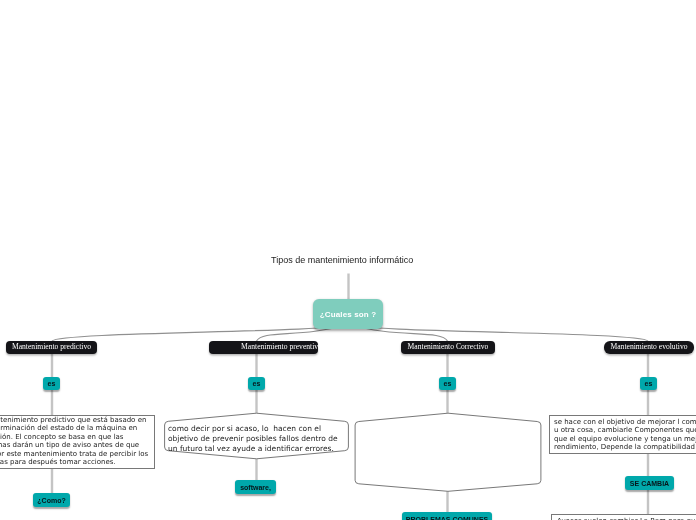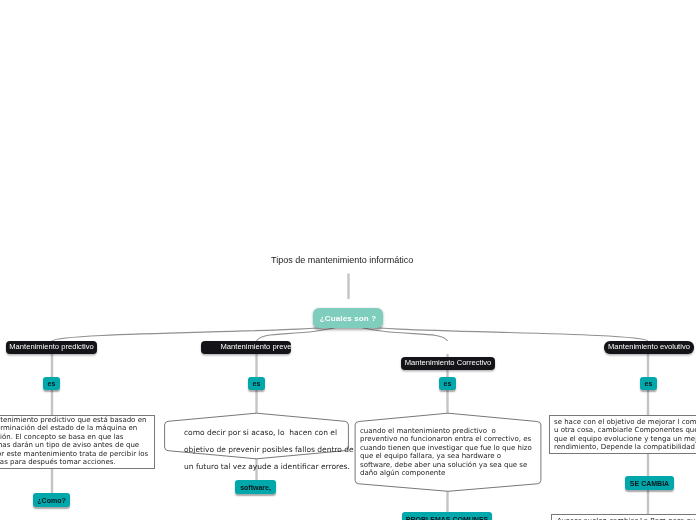--- a/index.html
+++ b/index.html
@@ -8,21 +8,21 @@
        -webkit-font-smoothing:antialiased;}
   #canvas{position:relative;width:696px;height:520px;background:#fff;overflow:hidden;
           will-change:transform;}
   #edges{position:absolute;left:0;top:0;width:696px;height:520px;pointer-events:none;}
   .node{position:absolute;box-sizing:border-box;}
 
   .title{position:absolute;font-family:"Liberation Sans",sans-serif;font-weight:normal;
          font-size:9px;color:#232323;white-space:nowrap;}
 
   .dark{background:#141418;color:#ffffff;border-radius:4px;
-        font-family:Liberation Sans, sans-serif;font-size:7.6px;font-weight:normal;
+        font-family:Liberation Serif, serif;font-size:7.6px;font-weight:normal;
         display:flex;align-items:center;justify-content:center;white-space:nowrap;
         padding-bottom:2px;
         box-shadow:0 1.5px 2px rgba(0,0,0,.30);}
 
   .mint{background:#7fcdbd;color:#ffffff;border-radius:6px;
         font-family:"Liberation Sans",sans-serif;font-weight:bold;font-size:8px;
         display:flex;align-items:center;justify-content:center;white-space:nowrap;
         box-shadow:0 1.5px 2.5px rgba(0,0,0,.35);letter-spacing:0.15px;}
 
   .teal{background:#00a8ab;color:#06161b;border-radius:3px;
@@ -61,56 +61,50 @@
     <g fill="none" stroke="#909090" stroke-width="1.1">
       <path d="M348.5 324.3 C 330.2 332.9 60.3 331.5 52 341"></path>
       <path d="M348.5 324.3 C 301.6 338.5 263.1 329.3 256.5 341"></path>
       <path d="M348.5 324.3 C 395.4 338.5 441 329.3 447.5 341"></path>
       <path d="M348.5 324.3 C 366.8 332.9 639.7 331.5 648 341"></path>
     </g>
   </svg>
 
   <div class="title" style="left:271px;top:255px;">Tipos de mantenimiento informático</div>
 
-  <div class="node mint" style="left:313px;top:308px;width:70px;height:20px;">¿Cuales son ?</div>
+  <div class="node mint" style="left:313px;top:299px;width:70px;height:30px;">¿Cuales son ?</div>
 
   <div class="node dark" style="left:6px;top:341px;width:91px;height:13px;">Mantenimiento predictivo</div>
   <div class="node teal" style="left:43px;top:377px;width:17px;height:13px;">es</div>
   <div class="rectbox" style="left:-40px;top:415px;width:195px;height:54px;"></div>
   <div class="txt" style="left:-24px;top:416px;">El mantenimiento predictivo que está basado en
 la determinación del estado de la máquina en
 operación. El concepto se basa en que las
 máquinas darán un tipo de aviso antes de que
 y es por este mantenimiento trata de percibir los
 síntomas para después tomar acciones.</div>
   <div class="node teal" style="left:33px;top:493px;width:37px;height:14px;">¿Como?</div>
 
-  <div class="node dark" style="left:201px;top:341px;width:90px;height:13px;padding-left:36px;">Mantenimiento preventivo</div>
+  <div class="node dark" style="left:209px;top:341px;width:109px;height:13px;padding-left:36px;">Mantenimiento preventivo</div>
   <div class="node teal" style="left:248px;top:377px;width:17px;height:13px;">es</div>
   <svg class="flagbox" viewBox="0 0 192 48" xmlns="http://www.w3.org/2000/svg" style="left:162px;top:410px;width:192px;height:48px;">
     <path d="M2.6 15 Q2.6 11.6 6.2 11.3 L94.5 3.2 L182.8 11.3 Q186.4 11.6 186.4 15
              L186.4 37 Q186.4 40.4 182.8 40.7 L94.5 48.8 L6.2 40.7 Q2.6 40.4 2.6 37 Z" fill="#ffffff" stroke="#787878" stroke-width="1"></path>
   </svg>
-  <div class="txt" style="left:184px;top:424px;font-size:7.5px;line-height:17px;">como decir por si acaso, lo  hacen con el
+  <div class="txt" style="left:168px;top:424px;font-size:7.5px;line-height:10px;">como decir por si acaso, lo  hacen con el
 objetivo de prevenir posibles fallos dentro de
 un futuro tal vez ayude a identificar errores.</div>
   <div class="node teal" style="left:235px;top:480px;width:41px;height:14px;">software,</div>
 
-  <div class="node dark" style="left:401px;top:341px;width:94px;height:13px;margin-top:16px;">Mantenimiento Correctivo</div>
+  <div class="node dark" style="left:401px;top:341px;width:94px;height:13px;">Mantenimiento Correctivo</div>
   <div class="node teal" style="left:439px;top:377px;width:17px;height:13px;">es</div>
   <svg class="flagbox" viewBox="0 0 192 80" xmlns="http://www.w3.org/2000/svg" style="left:354px;top:412px;width:192px;height:80px;">
     <path d="M1.1 13 Q1.1 9.8 4.8 9.5 L94 1.2 L183.2 9.5 Q186.9 9.8 186.9 13
              L186.9 68.3 Q186.9 71.5 183.2 71.8 L94 79.3 L4.8 71.8 Q1.1 71.5 1.1 68.3 Z" fill="#ffffff" stroke="#787878" stroke-width="1"></path>
   </svg>
-  <div class="txt" style="left:360px;top:427px;line-height:8.4px;">cuando el mantenimiento predictivo  o
-preventivo no funcionaron entra el correctivo, es
-cuando tienen que investigar que fue lo que hizo
-que el equipo fallara, ya sea hardware o
-software, debe aber una solución ya sea que se
-daño algún componente</div>
   <div class="node teal" style="left:402px;top:512px;width:90px;height:14px;">PROBLEMAS COMUNES</div>
 
   <div class="node dark" style="left:604px;top:341px;width:90px;height:13px;border-radius:6px;">Mantenimiento evolutivo</div>
   <div class="node teal" style="left:640px;top:377px;width:17px;height:13px;">es</div>
   <div class="rectbox" style="left:549px;top:414.5px;width:196px;height:39.5px;"></div>
   <div class="txt" style="left:554px;top:417.5px;line-height:8.55px;">se hace con el objetivo de mejorar l com
 u otra cosa, cambiarle Componentes que
 que el equipo evolucione y tenga un mej
 rendimiento, Depende la compatibilidad</div>
   <div class="node teal" style="left:625px;top:476px;width:49px;height:14px;">SE CAMBIA</div>

